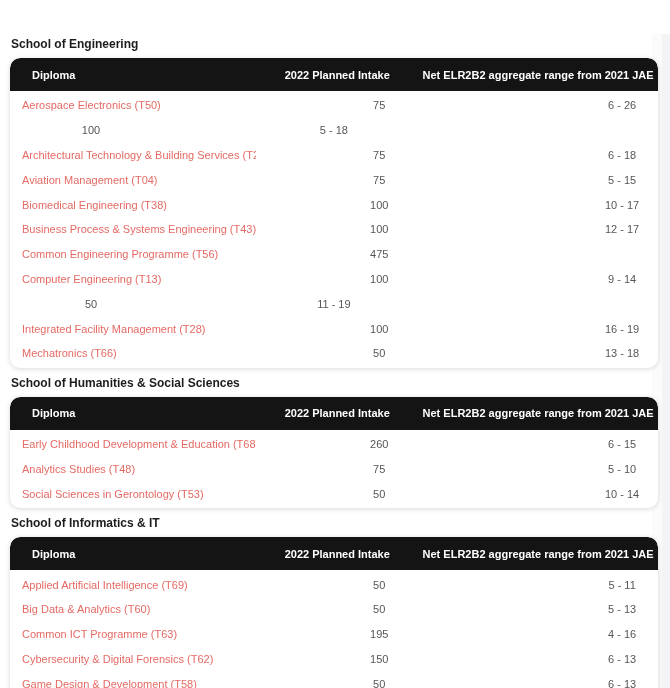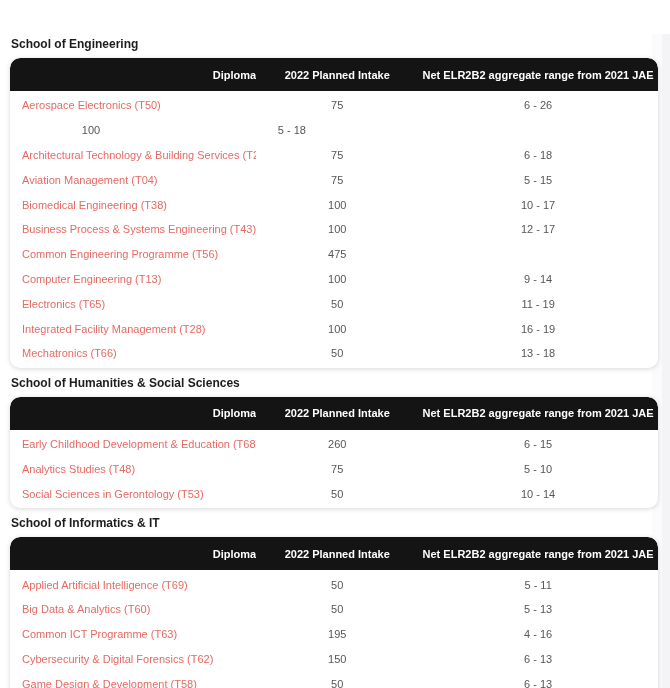--- a/index.html
+++ b/index.html
@@ -44,29 +44,30 @@
     font-size: 11px;
     font-weight: bold;
     border-radius: 10px 10px 0 0;
   }
   .tbody { padding: 2px 0; }
   .tr {
     display: flex;
     align-items: center;
     height: 24.8px;
     font-size: 11px;
+    gap: 42px;
   }
   .col-diploma {
     flex: 0 0 38%;
     box-sizing: border-box;
     text-align: left;
     white-space: nowrap;
     overflow: hidden;
   }
-  .thead .col-diploma { padding-left: 22px; text-align: right; }
+  .thead .col-diploma { padding-left: 22px; }
   .tr .col-diploma { padding-left: 12px; }
   .col-intake {
     flex: 0 0 25%;
     text-align: center;
   }
   .col-range {
     flex: 0 0 37%;
     text-align: center;
   }
   .diploma-link {
@@ -144,23 +145,20 @@
 
   <div class="tr">
     <div class="col-diploma">
       <a class="diploma-link">Computer Engineering (T13)</a>
     </div>
     <div class="col-intake cell-value">100</div>
     <div class="col-range cell-value">9 - 14</div>
   </div>
 
   <div class="tr">
-    <div class="col-diploma">
-      <a class="diploma-link">Electronics (T65)</a>
-    </div>
     <div class="col-intake cell-value">50</div>
     <div class="col-range cell-value">11 - 19</div>
   </div>
 
   <div class="tr">
     <div class="col-diploma">
       <a class="diploma-link">Integrated Facility Management (T28)</a>
     </div>
     <div class="col-intake cell-value">100</div>
     <div class="col-range cell-value">16 - 19</div>

